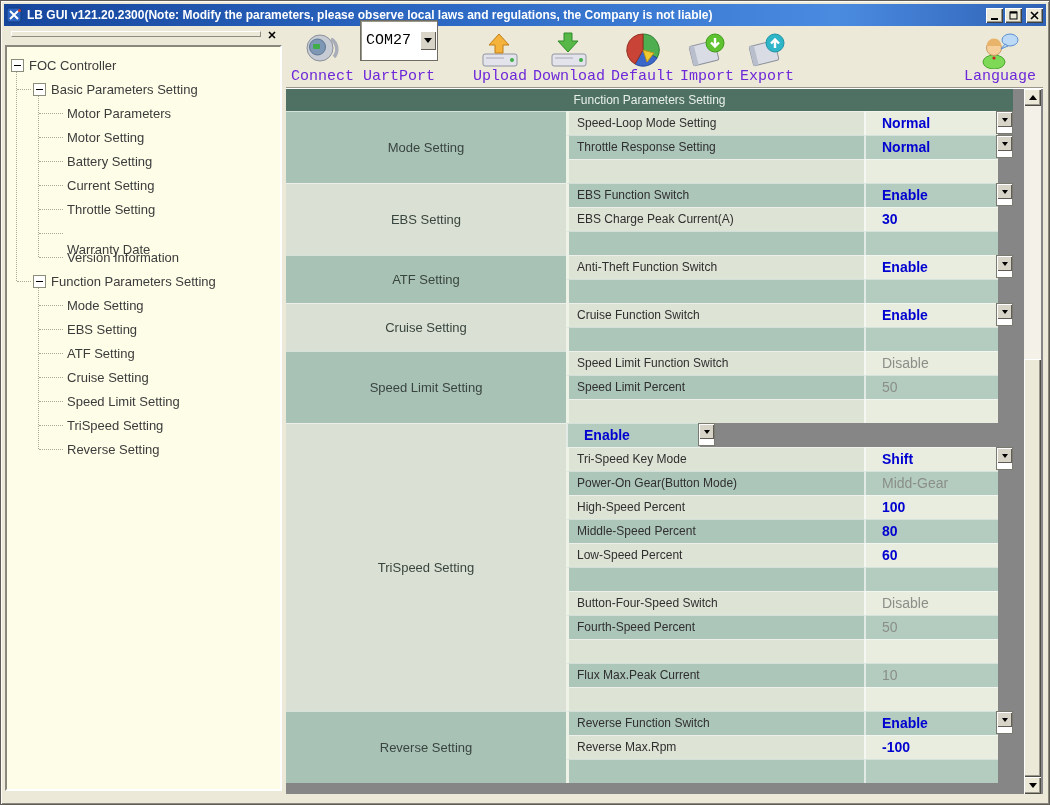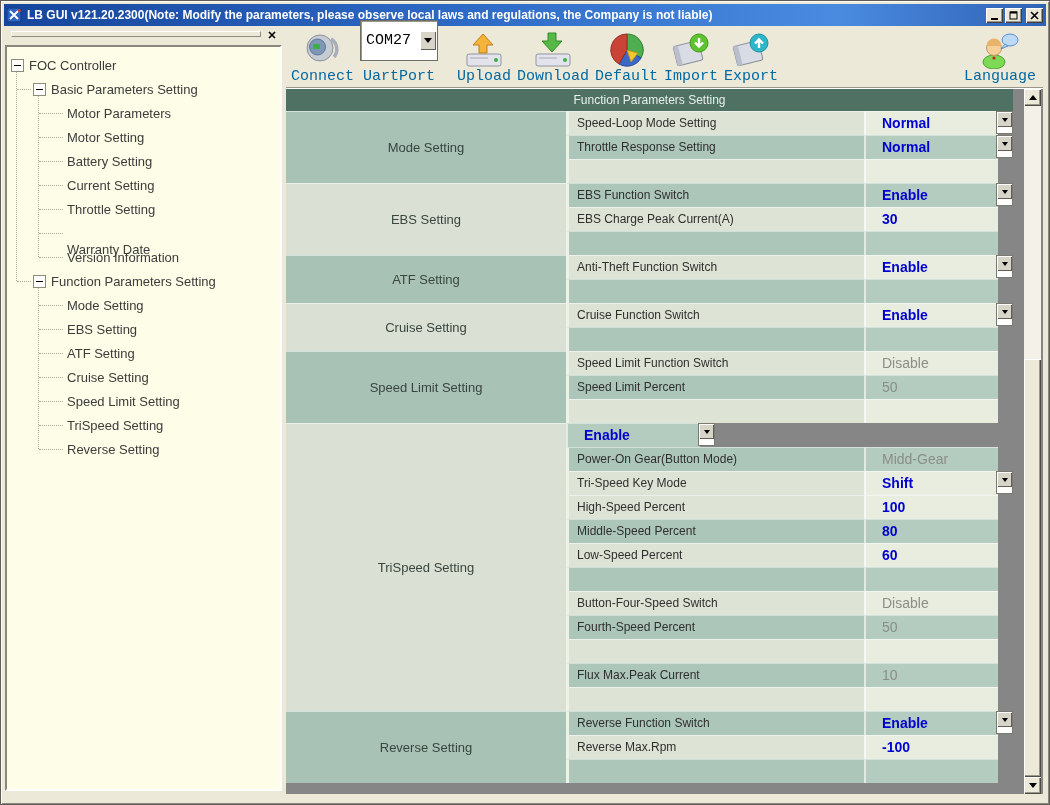--- a/index.html
+++ b/index.html
@@ -16,22 +16,22 @@
           box-shadow:inset 1px 1px 0 #fff, inset -1px -1px 0 #404040, inset -2px -2px 0 #9a978b;
           display:flex;align-items:center;justify-content:center;}
   .tb-btn.close{margin-left:4px;}
 
   
   .toolbar{position:absolute;left:285px;top:27px;width:757px;height:60px;background:#ECE9D8;
            border-bottom:1px solid #9a968a;box-shadow:0 1px 0 #fff;
            display:flex;align-items:flex-end;padding:2px 4px 2px 2px;box-sizing:border-box;}
   .titem{display:flex;flex-direction:column;align-items:center;margin:0 3px;cursor:default;}
   .titem .ic{height:40px;display:flex;align-items:flex-end;justify-content:center;}
-  .titem .lbl{font-family:"Liberation Mono","DejaVu Sans Mono",monospace;font-size:15px;color:#0369a1;line-height:16px;}
-  .gapL{margin-left:16px;}
+  .titem .lbl{font-family:"Liberation Mono","DejaVu Sans Mono",monospace;font-size:15px;color:#6d28d9;line-height:16px;}
+  .gapL{margin-left:32px;}
   .spacer-flex{flex:1;}
   .combo-port{width:78px;height:41px;background:#fff;border:1px solid #6f6d64;box-shadow:inset 1px 1px 0 #9a978b;
               display:flex;align-items:center;box-sizing:border-box;margin-bottom:8px;}
   .combo-port .ptxt{flex:1;font-family:"Liberation Mono","DejaVu Sans Mono",monospace;font-size:15px;padding-left:5px;color:#000;}
   .dd-btn{width:16px;height:19px;background:#D8D4C8;margin-right:1px;
           box-shadow:inset 1px 1px 0 #fff, inset -1px -1px 0 #5f5d55;
           display:flex;align-items:center;justify-content:center;}
   .tri{width:0;height:0;border-left:4px solid transparent;border-right:4px solid transparent;border-top:5px solid #000;}
 
   
@@ -426,35 +426,35 @@
         <div class="vrow dark">
           <div class="vcell blue">Enable</div>
           <div class="strip">
               <div class="combo">
                 <div class="combo-btn">
                   <i class="tri"></i>
                 </div>
               </div>
             </div>
         </div>
+        <div class="vrow light">
+          <div class="ncell">Tri-Speed Key Mode</div>
+          <div class="vcell blue">Shift</div>
+          <div class="strip">
+              <div class="combo">
+                <div class="combo-btn">
+                  <i class="tri"></i>
+                </div>
+              </div>
+            </div>
+        </div>
         <div class="vrow dark">
           <div class="ncell">Power-On Gear(Button Mode)</div>
           <div class="vcell grayval">Midd-Gear</div>
           <div class="strip"></div>
-        </div>
-        <div class="vrow light">
-          <div class="ncell">Tri-Speed Key Mode</div>
-          <div class="vcell blue">Shift</div>
-          <div class="strip">
-              <div class="combo">
-                <div class="combo-btn">
-                  <i class="tri"></i>
-                </div>
-              </div>
-            </div>
         </div>
         <div class="vrow light">
           <div class="ncell">High-Speed Percent</div>
           <div class="vcell blue">100</div>
           <div class="strip"></div>
         </div>
         <div class="vrow dark">
           <div class="ncell">Middle-Speed Percent</div>
           <div class="vcell blue">80</div>
           <div class="strip"></div>

